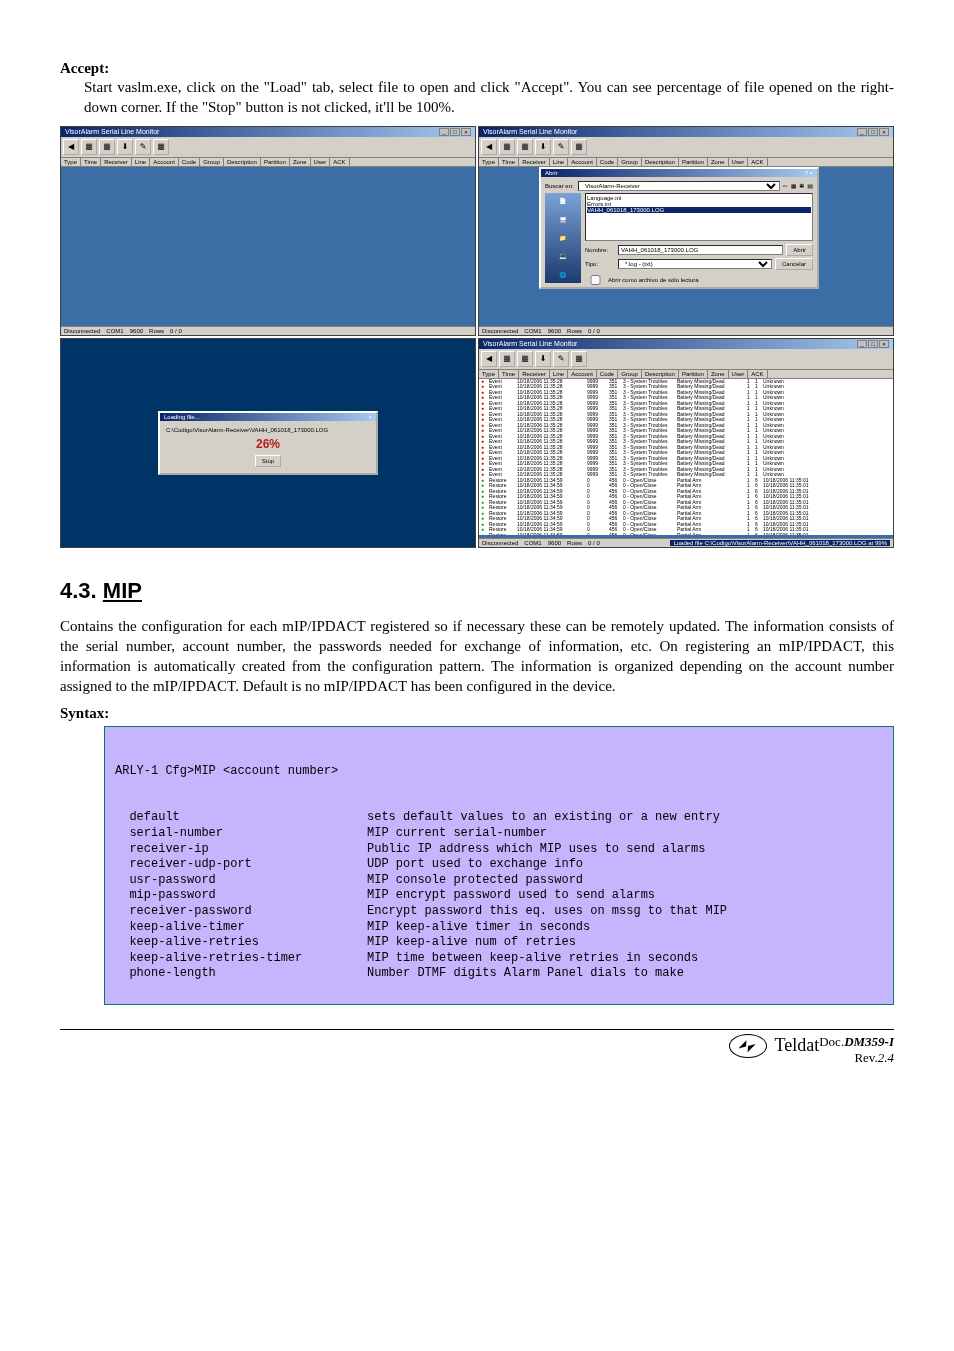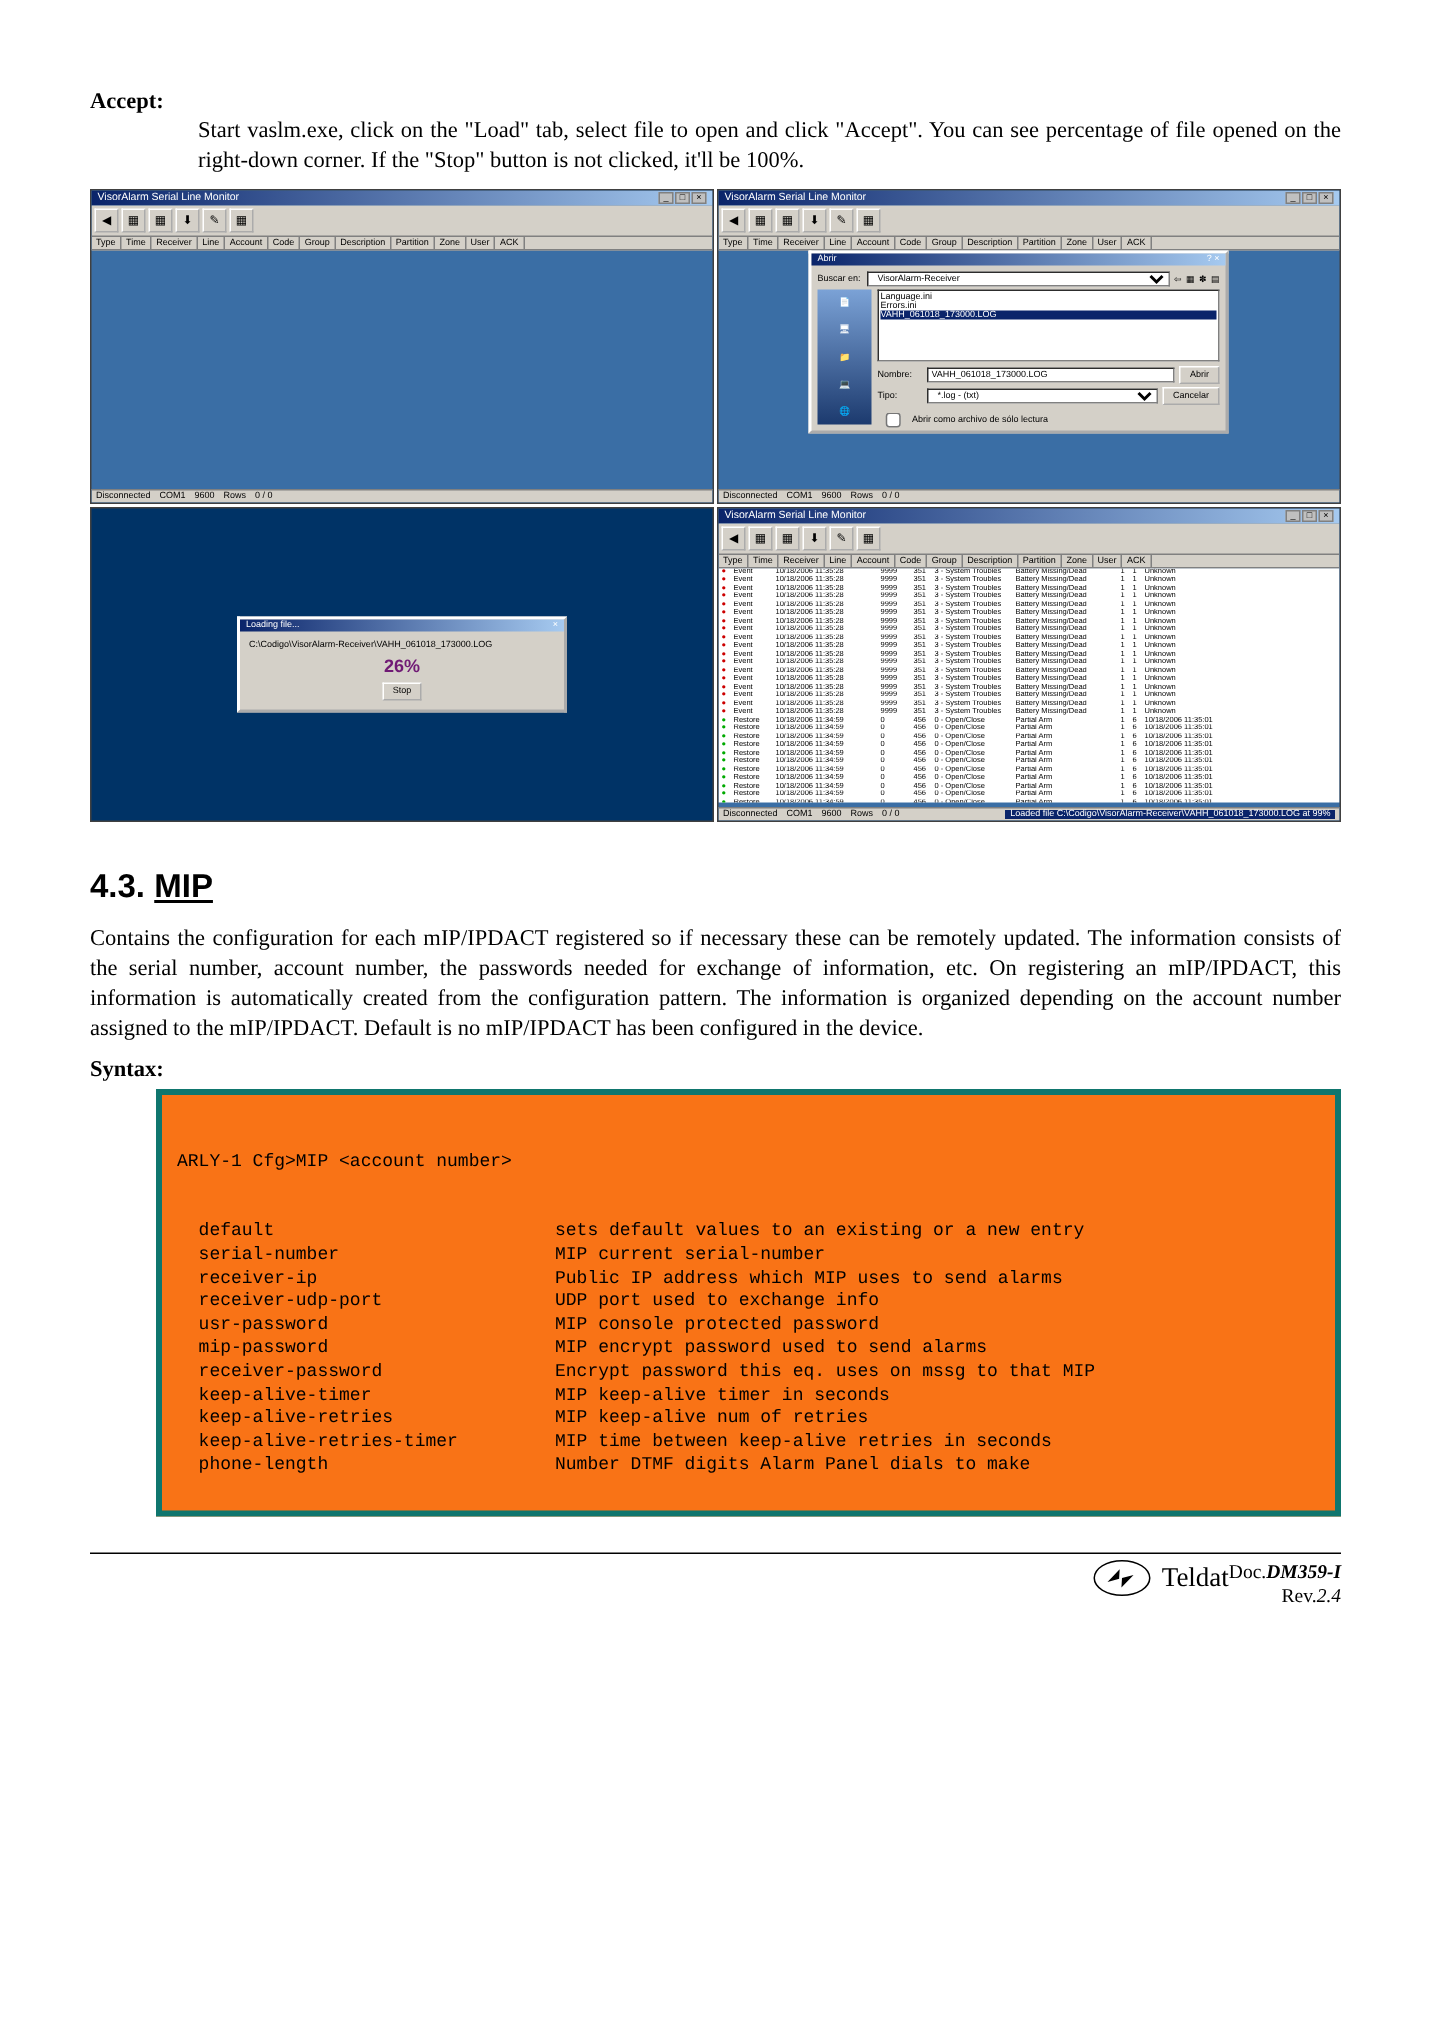--- a/index.html
+++ b/index.html
@@ -7,21 +7,21 @@
     font-family: "Times New Roman", Times, serif;
     background: #fff;
     margin: 0;
     padding: 60px 60px 40px 60px;
     width: 954px;
     color: #000;
     font-size: 15px;
   }
   .bold { font-weight: bold; }
   .example-body {
-    margin-left: 72px;
+    margin-left: 24px;
     margin-bottom: 8px;
     text-align: justify;
     line-height: 1.35;
   }
   .screenshot-area {
     margin: 8px 0 30px 0;
     display: grid;
     grid-template-columns: 1fr 1fr;
     grid-template-rows: 210px 210px;
     gap: 2px;
@@ -150,21 +150,21 @@
   .file-list .fitem { color: #000; }
   .file-list .fitem.sel { background: #0a246a; color: #fff; }
   .loading-dlg {
     top: 50%; left: 50%;
     transform: translate(-50%, -50%);
     width: 220px;
     padding: 0;
   }
   .loading-dlg .dlg-body { padding: 6px; text-align: center; }
   .loading-dlg .path { text-align: left; font-size: 6px; margin-bottom: 4px; }
-  .loading-dlg .pct { color: #701a75; font-weight: bold; font-size: 12px; margin: 4px 0; }
+  .loading-dlg .pct { color: #b91c1c; font-weight: bold; font-size: 12px; margin: 4px 0; }
   .event-list {
     position: absolute;
     top: 40px; left: 0; right: 0; bottom: 12px;
     background: #fff;
     overflow: hidden;
     font-size: 5px;
     line-height: 1.1;
   }
   .event-list .erow { display: flex; padding: 0 2px; }
   .event-list .erow .dot { width: 6px; }
@@ -192,22 +192,22 @@
     margin: 24px 0 12px 0;
   }
   h2.section-heading .num { text-decoration: none; }
   h2.section-heading .title { text-decoration: underline; }
   .body-para {
     text-align: justify;
     line-height: 1.35;
     margin: 0 0 8px 0;
   }
   .syntax-box {
-    border: 4px solid #0f766e;
-    background: #f97316;
+    border: 1px solid #0f766e;
+    background: #c4b5fd;
     font-family: "Courier New", Courier, monospace;
     font-size: 12px;
     padding: 6px 10px;
     margin: 4px 0 24px 44px;
     width: calc(100% - 44px);
     white-space: pre;
     line-height: 1.3;
   }
   .syntax-line { display: flex; }
   .syntax-cmd { width: 240px; flex-shrink: 0; }

